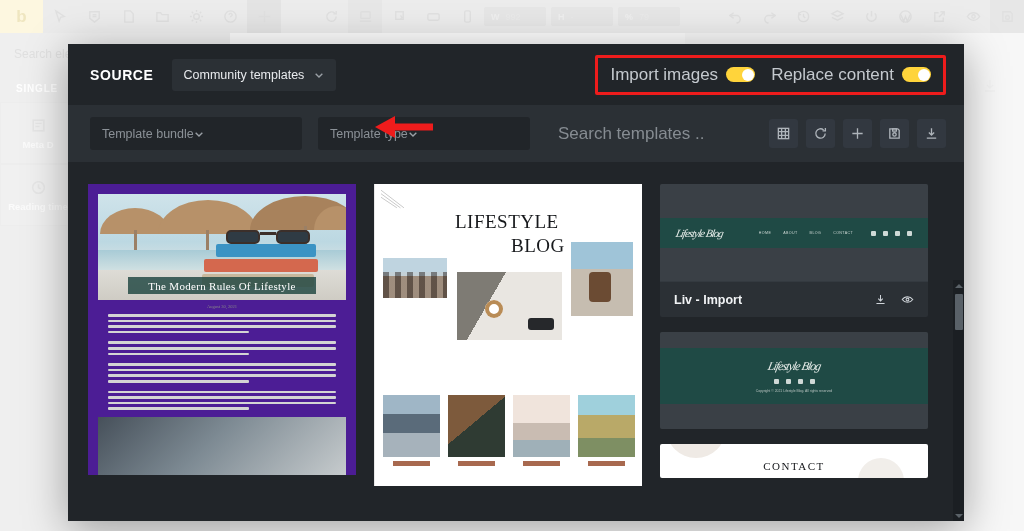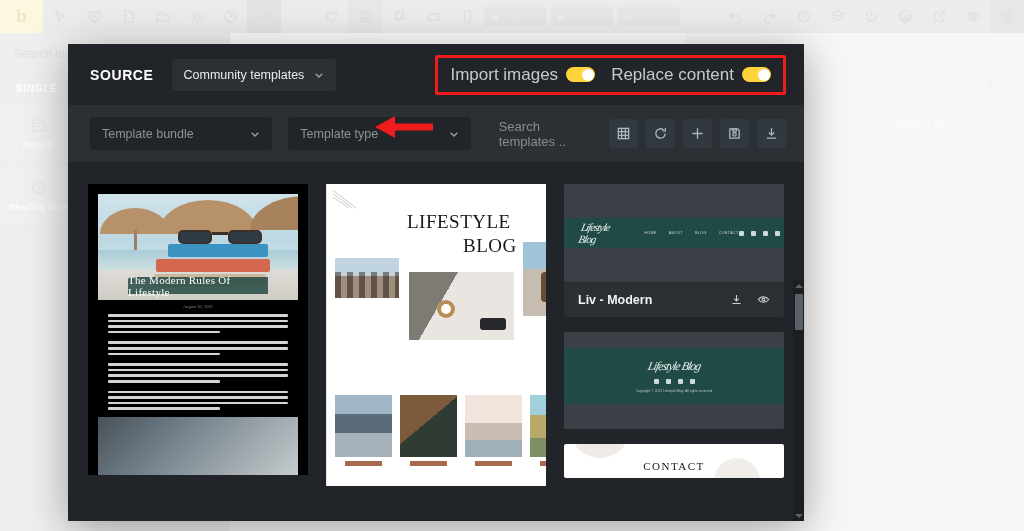--- a/index.html
+++ b/index.html
@@ -70,21 +70,21 @@
   }
   .bg-right-text {
     position:absolute; top:84px; right:8px; width:120px;
     font-size:13px; font-weight:bold; color:#fafafa; text-align:left;
   }
   .bg-dl-icon { position:absolute; top:45px; right:26px; }
   .bg-dl-icon svg { width:16px; height:16px; stroke:#f2f2f2; fill:none; stroke-width:1.4; }
 
   
   .modal {
-    position:absolute; left:68px; top:44px; width:736px; height:477px;
+    position:absolute; left:68px; top:44px; width:896px; height:477px;
     background:#212529; box-shadow:0 8px 40px rgba(0,0,0,.35);
     display:flex; flex-direction:column; overflow:hidden;
   }
   .modal-header {
     height:61px; background:#212529; display:flex; align-items:center;
     padding:0 18px 0 22px; flex:0 0 auto;
   }
   .source-label {
     font-size:14px; font-weight:bold; color:#fff; letter-spacing:.6px; margin-right:18px;
   }
@@ -112,44 +112,44 @@
   }
 
   .arrow-wrap { position:absolute; left:305px; top:70px; width:62px; height:26px; }
 
   .modal-filters {
     height:57px; background:#2b3035; display:flex; align-items:center;
     padding:0 18px 0 22px; gap:16px; flex:0 0 auto;
   }
   .sel {
     height:33px; background:#212529; border-radius:3px; display:flex;
-    align-items:center; justify-content:space-between; padding:0 12px;
+    align-items:center; padding:0 12px;
     font-size:12.5px; color:#8b9197; cursor:pointer;
   }
   .sel.bundle { width:212px; }
   .sel.type { width:212px; }
   .search-box {
-    flex:1 1 auto; font-size:13px; color:#868c92; padding-left:12px;
+    flex:1 1 auto; font-size:17px; color:#868c92; padding-left:12px;
   }
   .icon-btns { display:flex; gap:8px; }
   .ibtn {
     width:29px; height:29px; background:#323840; border-radius:3px;
     display:flex; align-items:center; justify-content:center; cursor:pointer;
   }
   .ibtn svg { width:15px; height:15px; stroke:#aeb4ba; fill:none; stroke-width:1.4; }
 
   .modal-body {
     flex:1 1 auto; background:#212529; position:relative; overflow:hidden;
     padding:22px 20px 0 20px;
   }
   .grid3 { display:flex; gap:18px; }
   .col { width:268px; }
 
   
-  .card-white { background:#000000; padding:10px 10px 0 10px; }
+  .card-white { background:#4c1d95; padding:10px 10px 0 10px; }
   .hero { height:106px; position:relative; overflow:hidden; }
   .hero-sky { position:absolute; inset:0;
     background:linear-gradient(#cfe3ea 0%, #bcd8e2 45%, #cfdfe3 60%, #dfe6e6 100%); }
   .umbrella { position:absolute; border-radius:50% 50% 50% 50%/100% 100% 0 0;
     background:#b79169; filter:blur(.6px); }
   .u1 { left:2px; top:14px; width:70px; height:26px; }
   .u2 { left:60px; top:6px; width:100px; height:34px; }
   .u3 { left:152px; top:2px; width:110px; height:34px; background:#a8825c; }
   .u4 { left:216px; top:12px; width:46px; height:24px; }
   .pole { position:absolute; width:3px; background:#9b8066; }
@@ -663,21 +663,21 @@
                 </span>
                 <span class="liv-soc">
                   <i></i>
                   <i></i>
                   <i></i>
                   <i></i>
                 </span>
               </div>
             </div>
             <div class="tcard-foot">
-              <span class="tcard-name">Liv - Modern</span>
+              <span class="tcard-name">Liv - Import</span>
               <span class="tcard-acts">
                 <svg viewBox="0 0 16 16">
                     <path d="M8 2.5v7M5.2 7l2.8 2.8L10.8 7M3 13h10"></path>
                   </svg>
                 <svg viewBox="0 0 16 16">
                     <path d="M1.5 8S4 4.5 8 4.5 14.5 8 14.5 8 12 11.5 8 11.5 1.5 8 1.5 8z"></path>
                     <circle cx="8" cy="8" r="1.7"></circle>
                   </svg>
               </span>
             </div>

